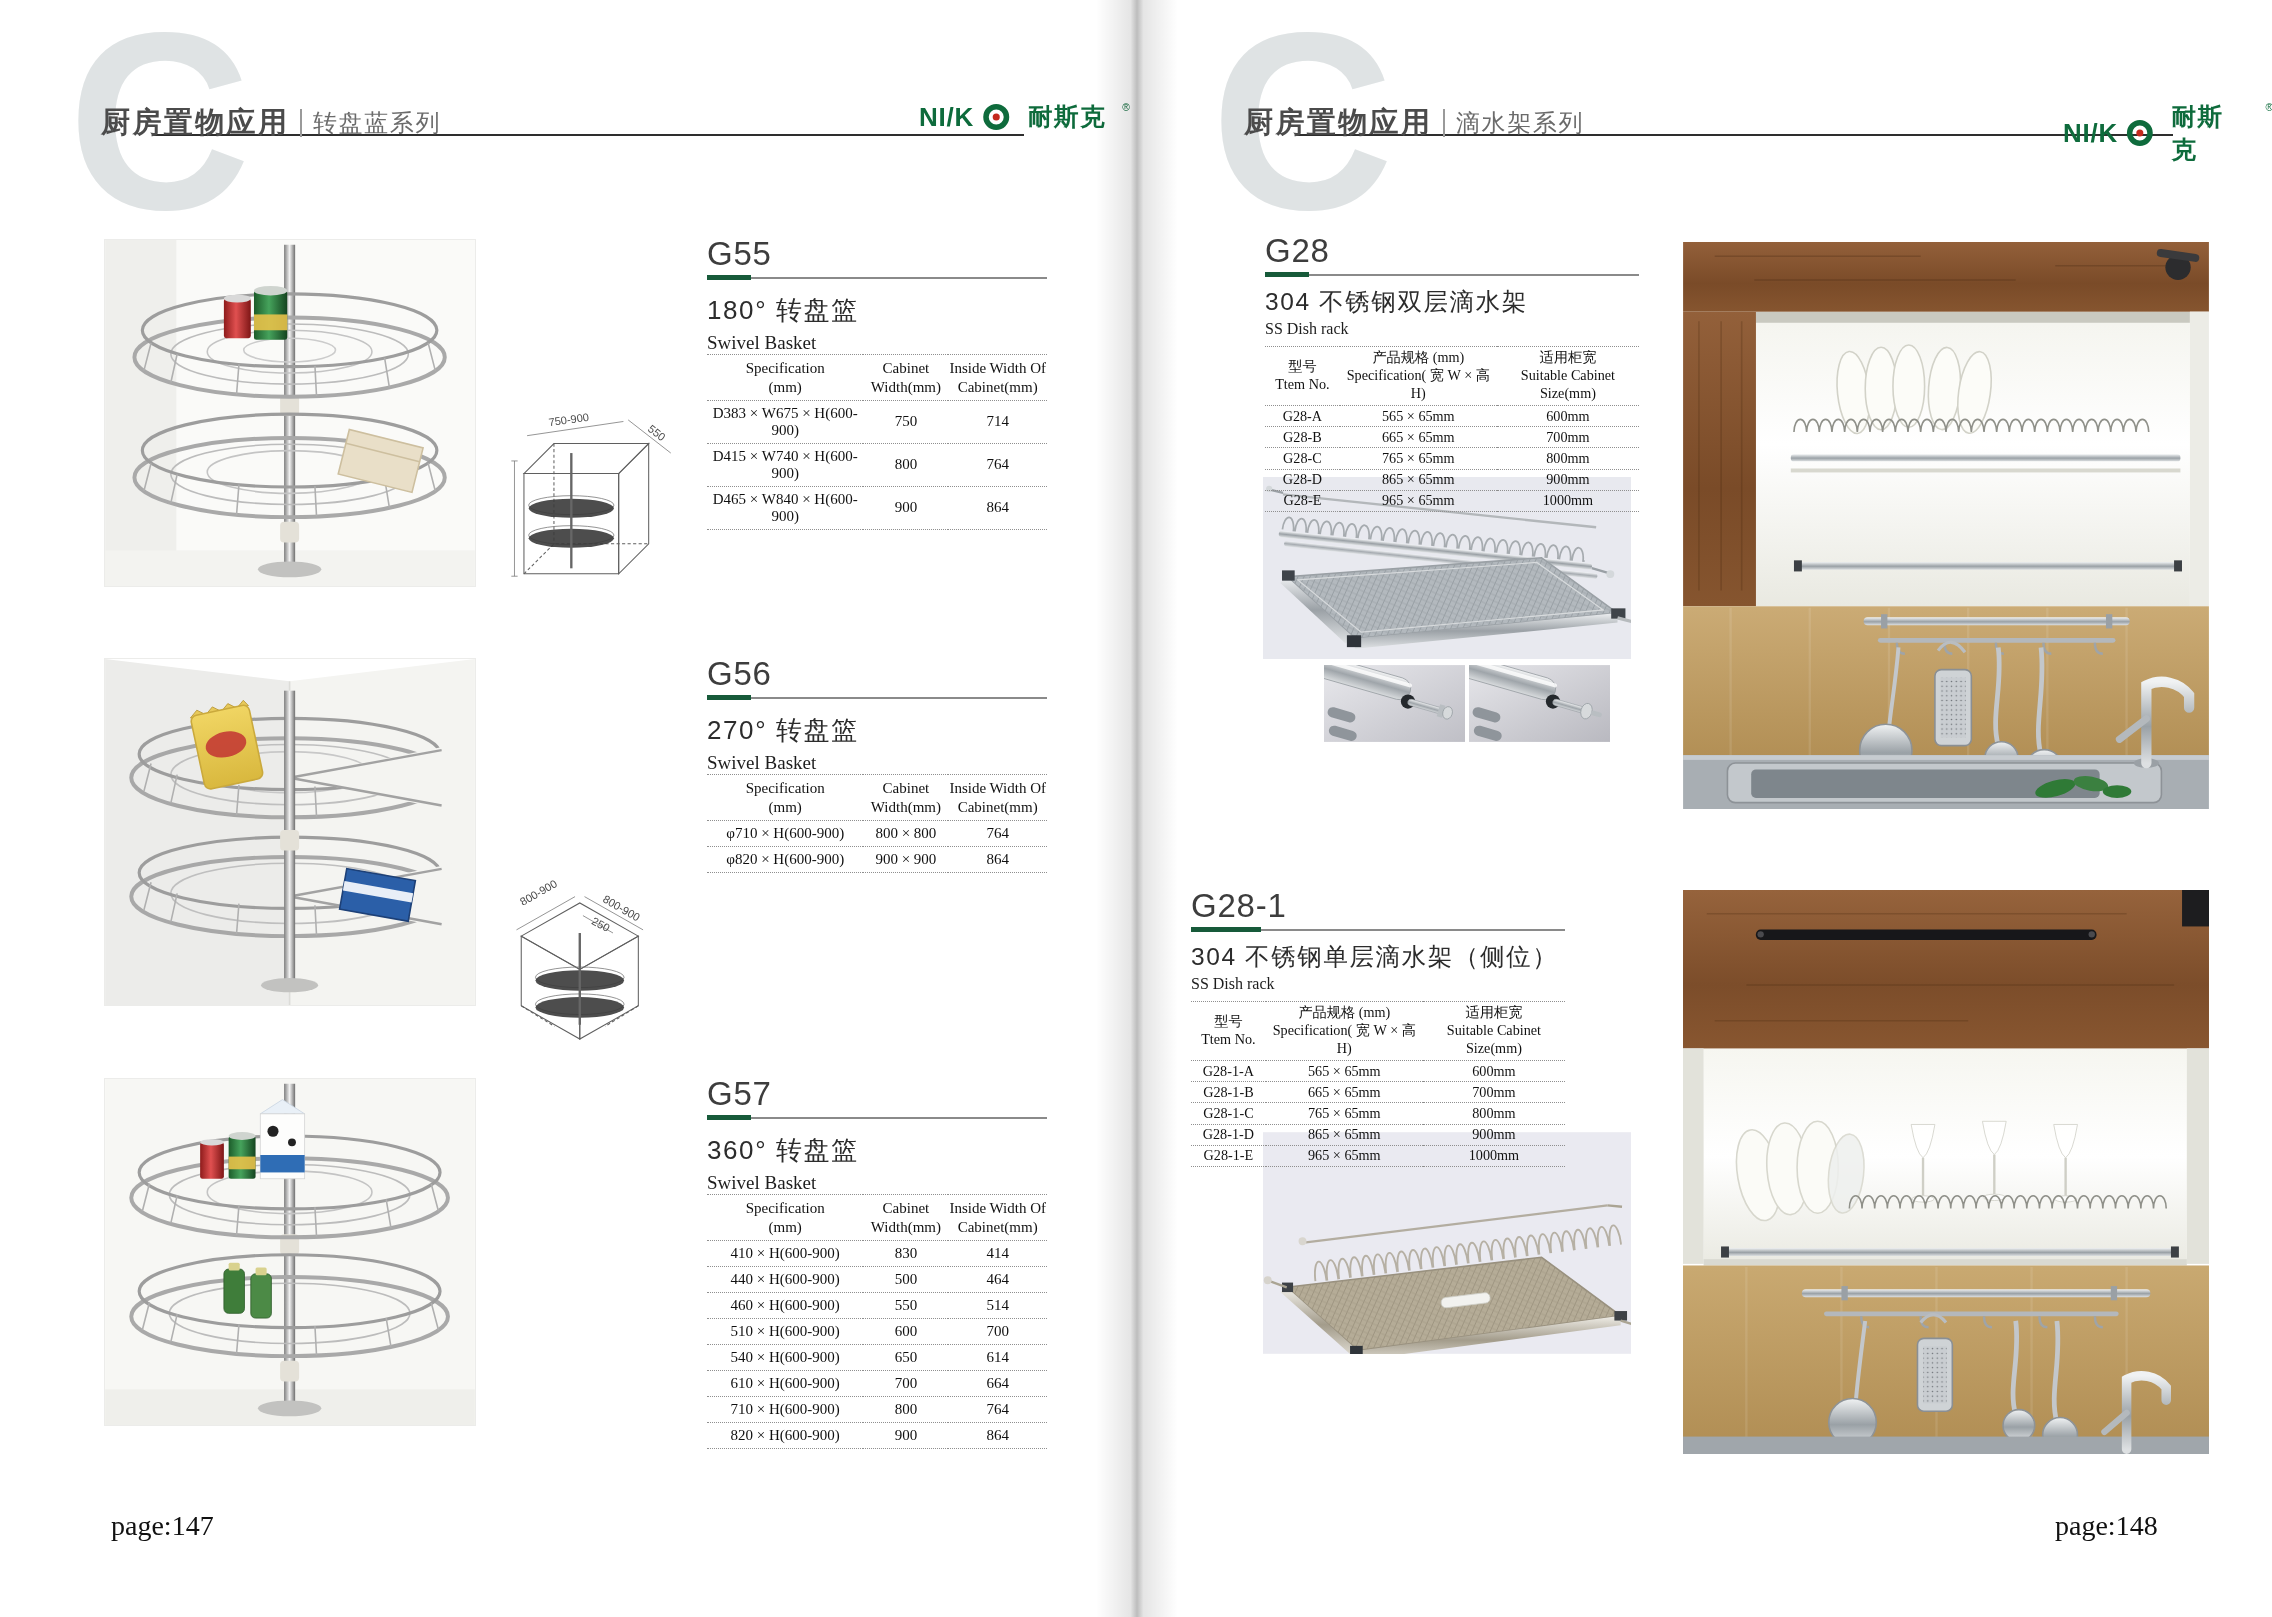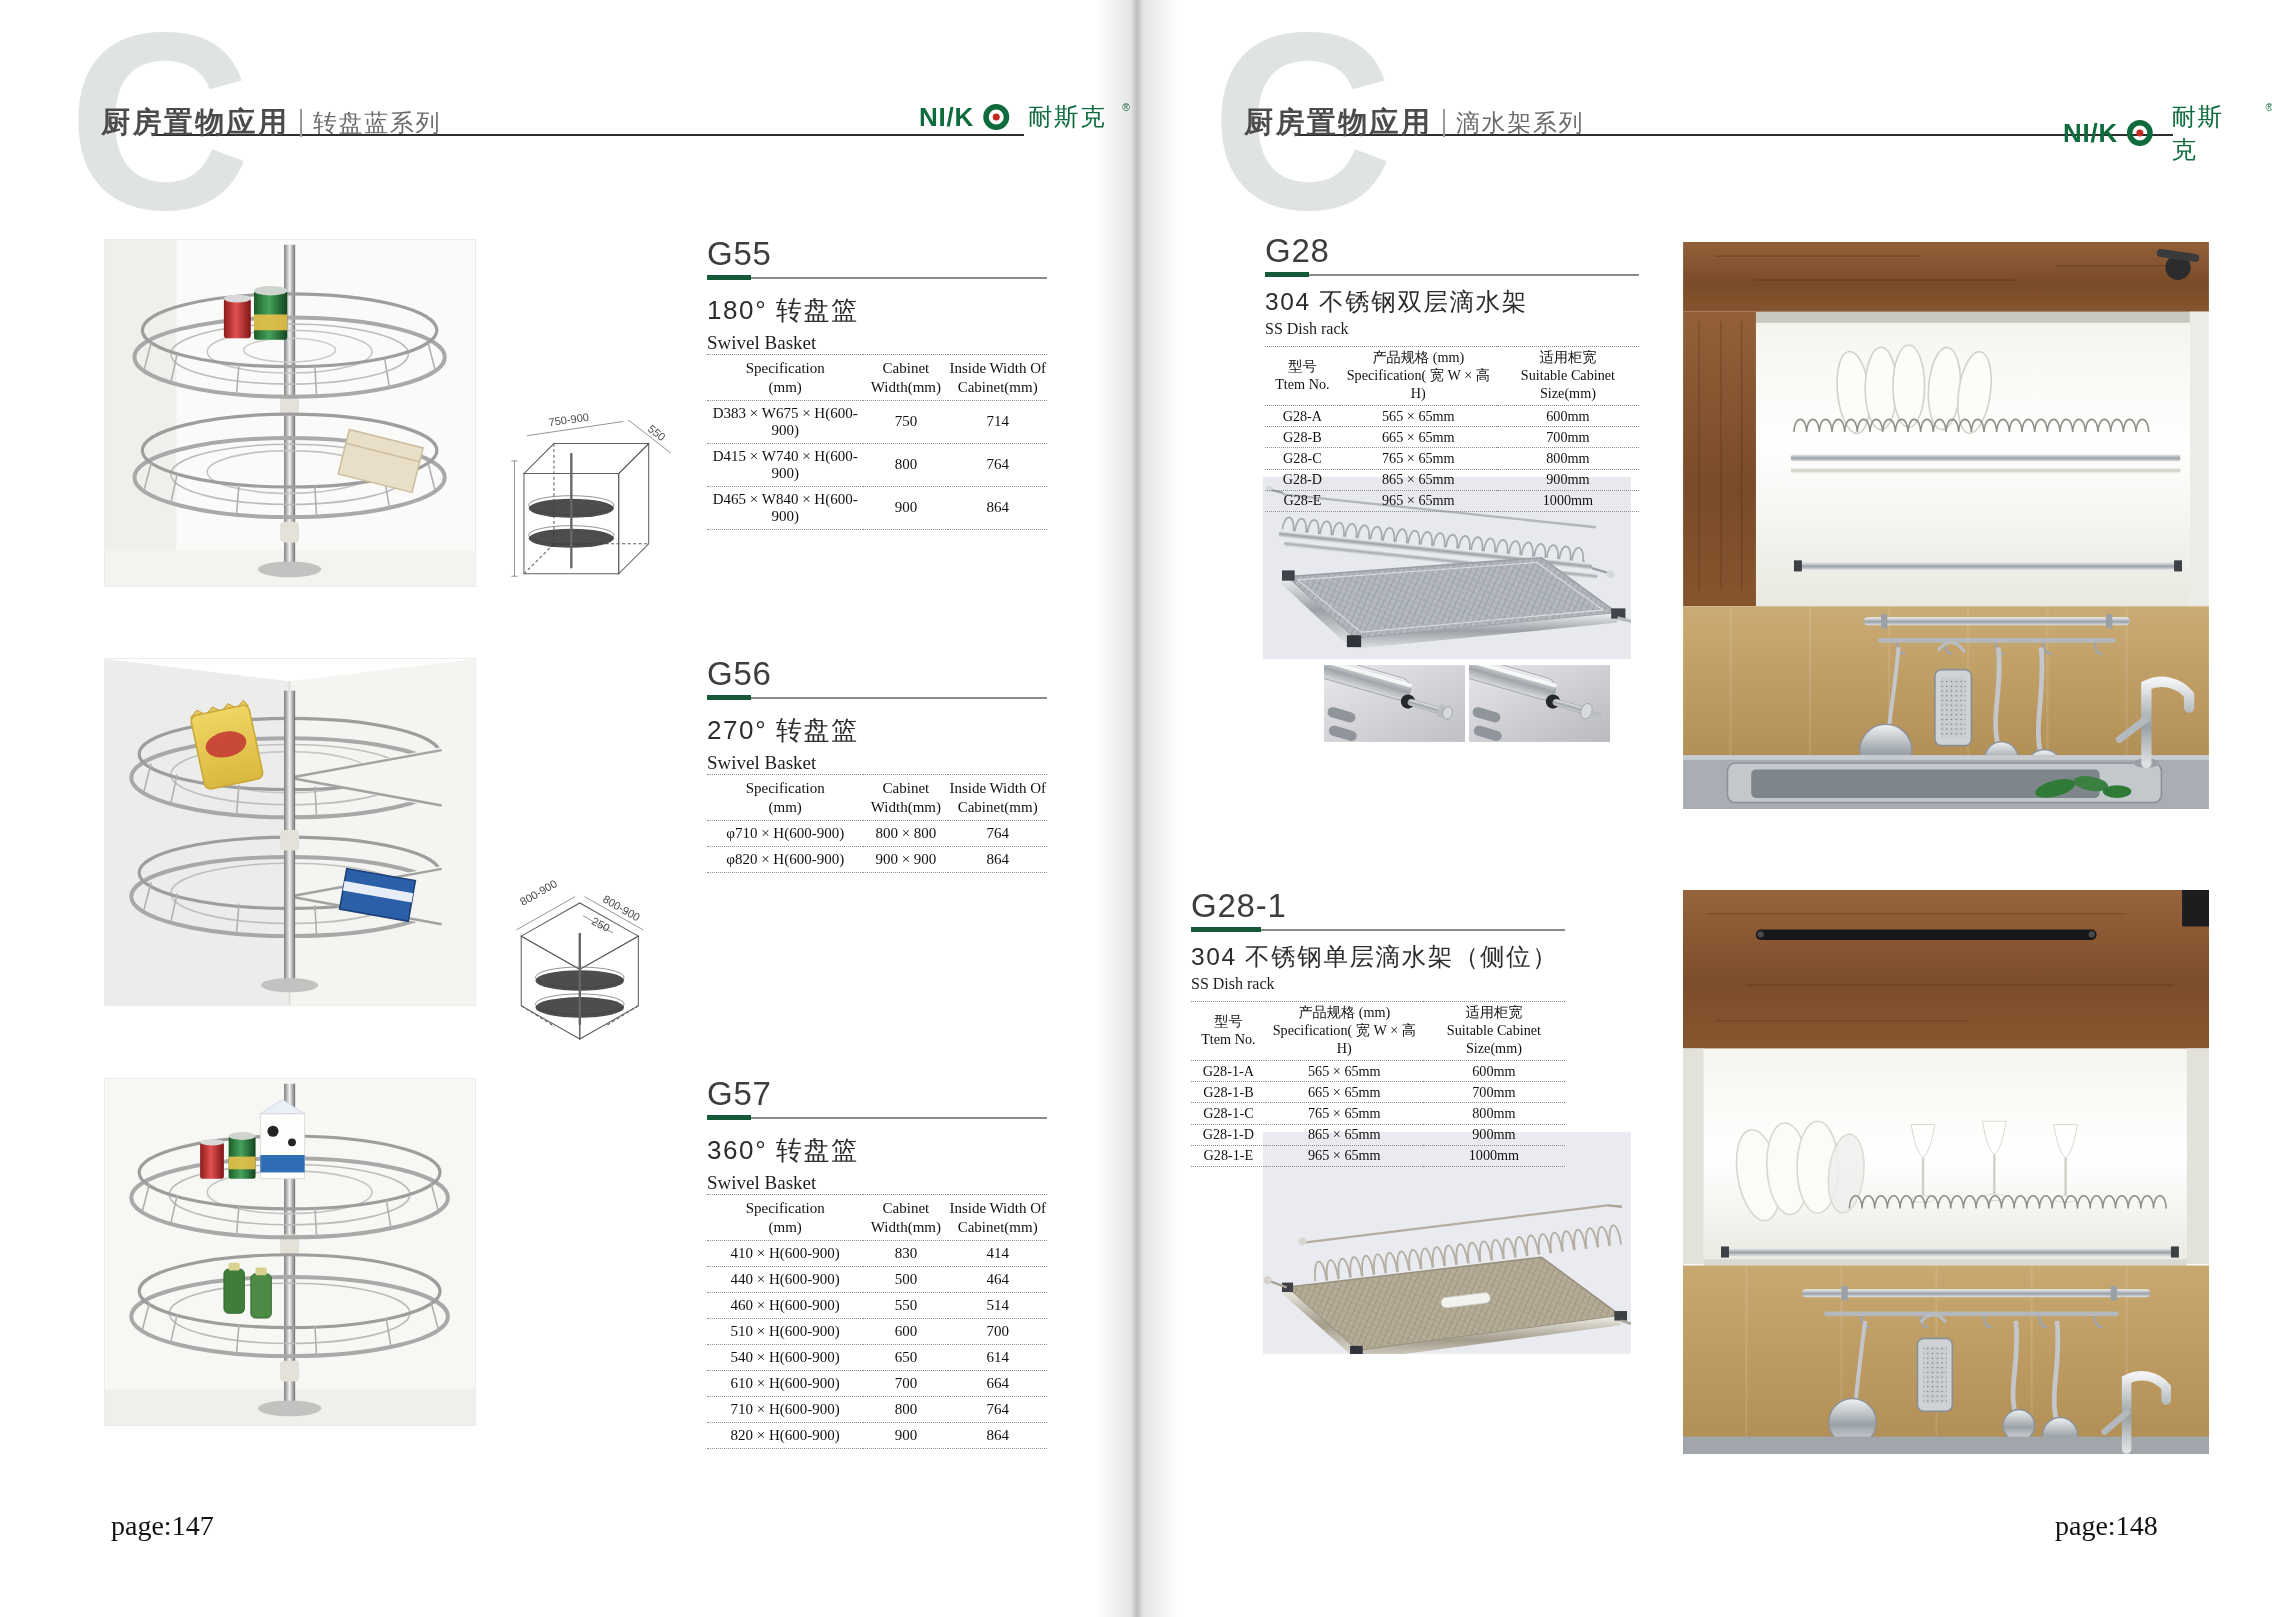--- a/index.html
+++ b/index.html
@@ -8,21 +8,21 @@
   
   .watermark{position:absolute;font-size:253px;font-weight:700;line-height:.8;color:#dfe3e4;z-index:0;}
   .hdr-row{position:absolute;display:flex;align-items:center;z-index:2;}
   .hdr-cat{font-size:29px;font-weight:700;color:#4b4b4b;letter-spacing:2.4px;}
   .hdr-div{width:1.6px;height:28.5px;background:#9a9a9a;margin:0 11px;}
   .hdr-series{font-size:24px;color:#6b6b6b;letter-spacing:1.6px;}
   .hdr-rule{position:absolute;height:2.4px;background:#2e2e2e;z-index:1;}
   .logo{position:absolute;display:flex;align-items:center;gap:16px;z-index:2;margin-left:44px;}
   .logo svg{display:block;}
   .logo-lt{font-family:"Liberation Sans",sans-serif;font-size:33px;font-weight:700;fill:#0e6b3c;letter-spacing:1px;}
-  .logo-cn{font-size:24.5px;font-weight:400;color:#0e6b3c;letter-spacing:1.6px;}
+  .logo-cn{font-size:24.5px;font-weight:700;color:#0e6b3c;letter-spacing:1.6px;}
   .logo-reg{font-size:10.3px;color:#0e6b3c;align-self:flex-start;margin-top:1.6px;}
   
   .sec{position:absolute;z-index:2;}
   .sec-id{font-size:33px;color:#3d3d3d;letter-spacing:0.8px;line-height:1.05;}
   .sec-rule{position:relative;height:7.1px;margin-top:1.6px;}
   .sec-rule .line{position:absolute;left:0;right:0;bottom:1.6px;height:1.6px;background:#8a8a8a;}
   .sec-rule .green{position:absolute;left:0;bottom:0;height:5.5px;width:44px;background:#175a3a;}
   .sec-cn{font-size:26px;color:#2c2c2c;margin-top:12.7px;letter-spacing:1.6px;}
   .sec-en{font-family:"Liberation Serif",serif;font-size:19px;color:#1d1d1d;margin-top:4px;}
   .sec.rt .sec-cn{margin-top:8px;font-size:24.5px;}

